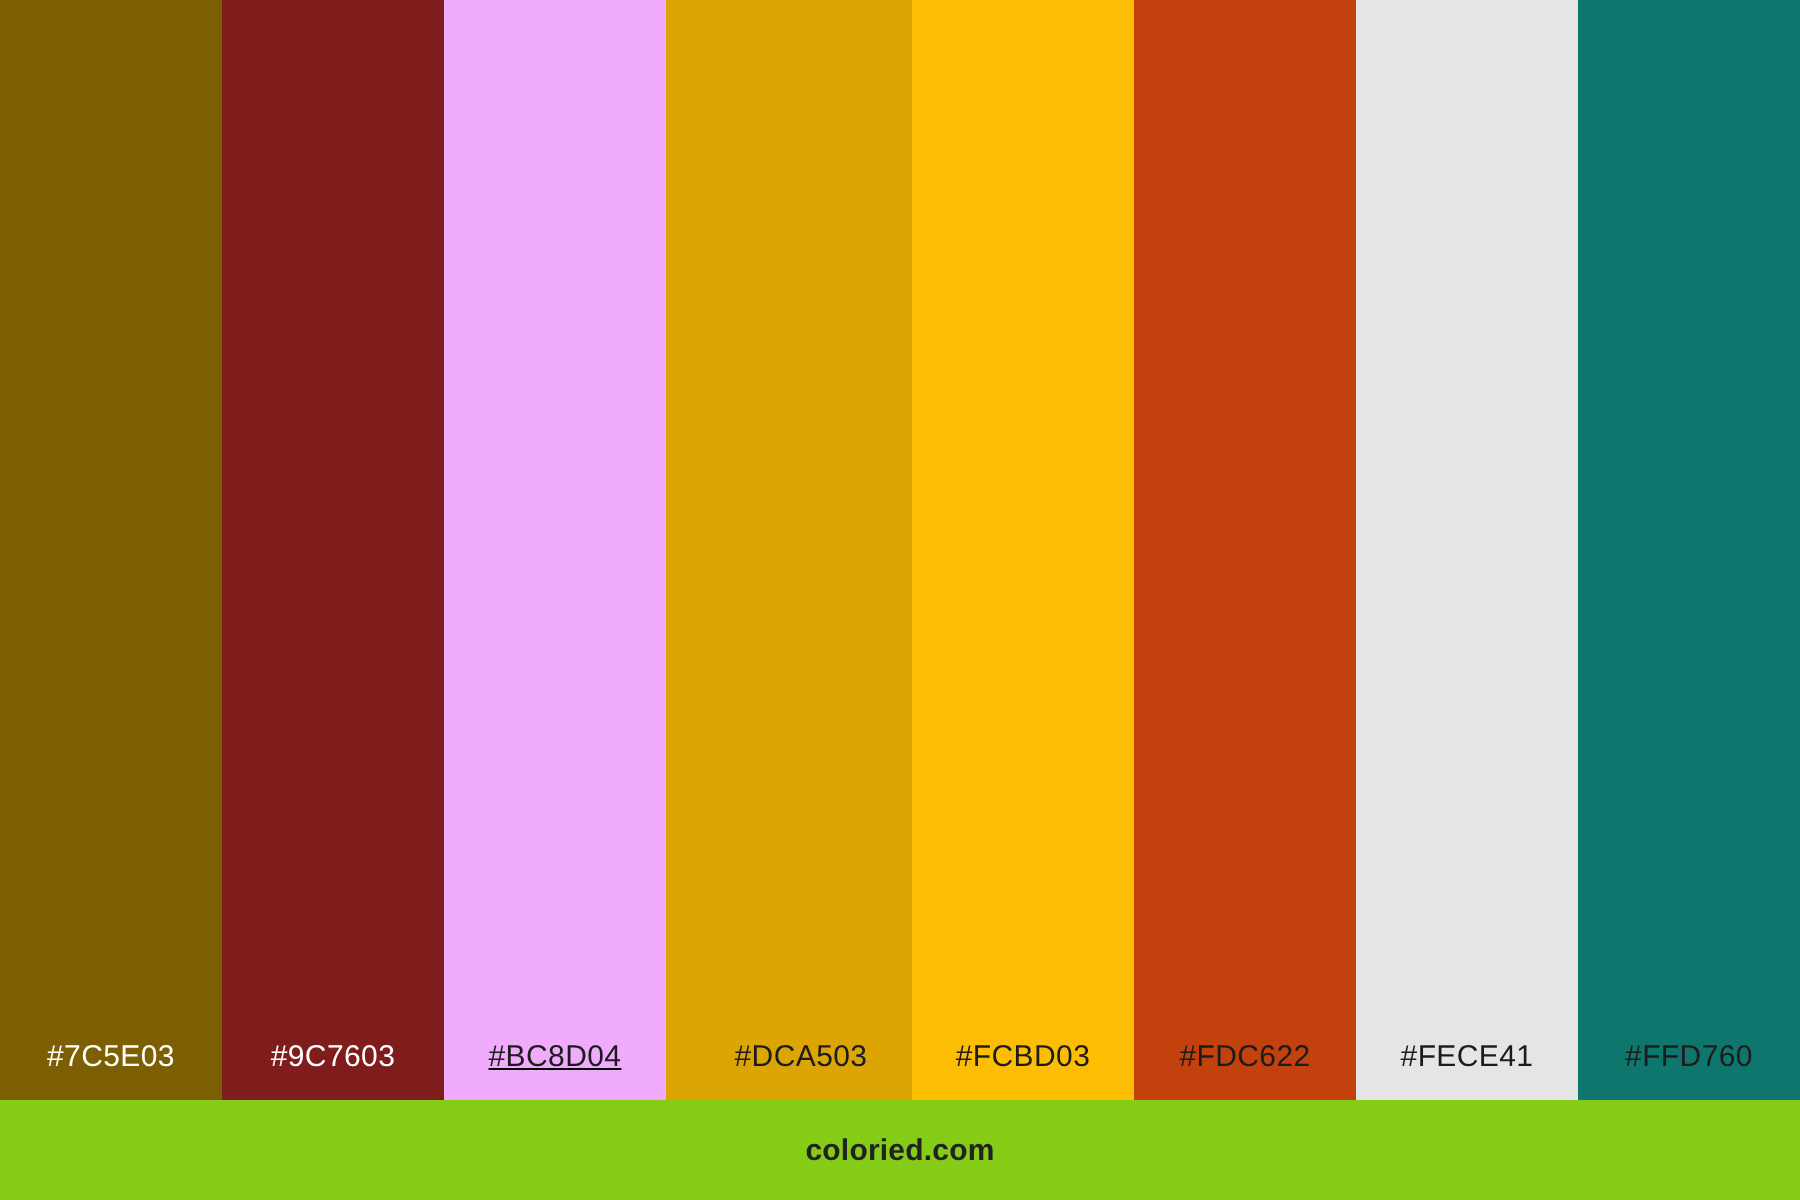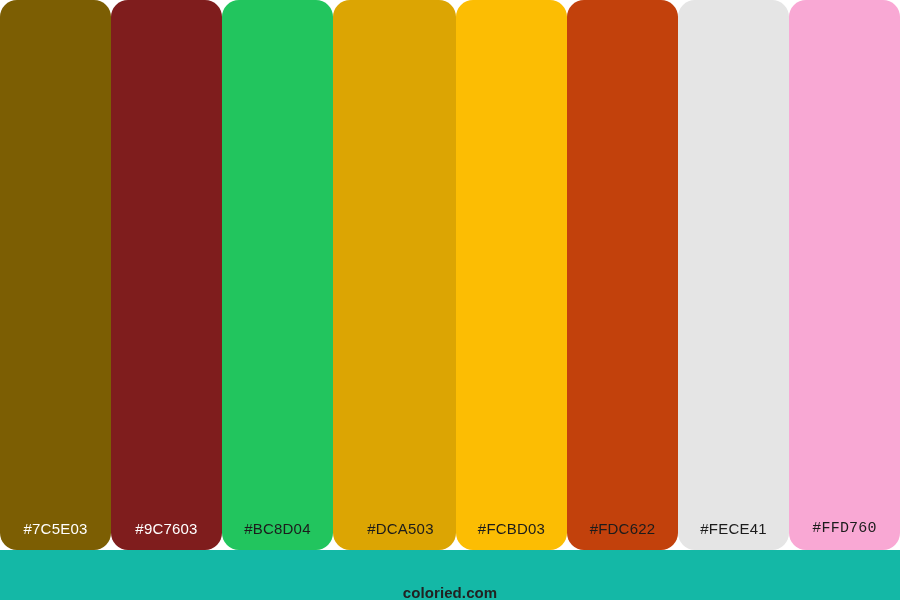--- a/index.html
+++ b/index.html
@@ -26,43 +26,42 @@
     display: flex;
     flex-direction: row;
   }
   .swatch {
     flex: 1 1 0;
     height: 550px;
     position: relative;
     display: flex;
     align-items: flex-end;
     justify-content: center;
-    border-radius: 17px;
   }
   .swatch-label {
     display: block;
     font-size: 15px;
     line-height: 15px;
     letter-spacing: 0.2px;
     margin-bottom: 14px;
     white-space: nowrap;
     user-select: none;
   }
   .label-light {
     color: #ffffff;
   }
   .label-dark {
     color: #1c1c1c;
   }
   #footer-bar {
     width: 900px;
     height: 50px;
-    background: #14b8a6;
+    background: #84cc16;
     display: flex;
-    align-items: flex-end;
+    align-items: center;
     justify-content: center;
   }
   #site-credit {
     font-size: 15px;
     line-height: 15px;
     color: #222222;
     font-weight: 600;
     letter-spacing: 0.1px;
     user-select: none;
   }
@@ -72,36 +71,36 @@
 
 <div id="palette-page">
 
   <div id="swatch-strip">
       <div class="swatch" style="background: rgb(124, 94, 3);">
         <span class="swatch-label label-light">#7C5E03</span>
       </div>
       <div class="swatch" style="background: #7f1d1d;">
         <span class="swatch-label label-light">#9C7603</span>
       </div>
-      <div class="swatch" style="background: #22c55e;">
+      <div class="swatch" style="background: #f0abfc; text-decoration: underline;">
         <span class="swatch-label label-dark">#BC8D04</span>
       </div>
       <div class="swatch" style="background: rgb(220, 165, 3); padding-left: 12px;">
         <span class="swatch-label label-dark">#DCA503</span>
       </div>
       <div class="swatch" style="background: rgb(252, 189, 3); align-items: flex-end;">
         <span class="swatch-label label-dark">#FCBD03</span>
       </div>
       <div class="swatch" style="background: #c2410c;">
         <span class="swatch-label label-dark">#FDC622</span>
       </div>
       <div class="swatch" style="background: #e5e5e5;">
         <span class="swatch-label label-dark">#FECE41</span>
       </div>
-      <div class="swatch" style="background: #f9a8d4; font-family: Liberation Mono, monospace;">
+      <div class="swatch" style="background: #0f766e;">
         <span class="swatch-label label-dark">#FFD760</span>
       </div>
     </div>
 
   <div id="footer-bar">
     <span id="site-credit">coloried.com</span>
   </div>
 
 </div>
 

